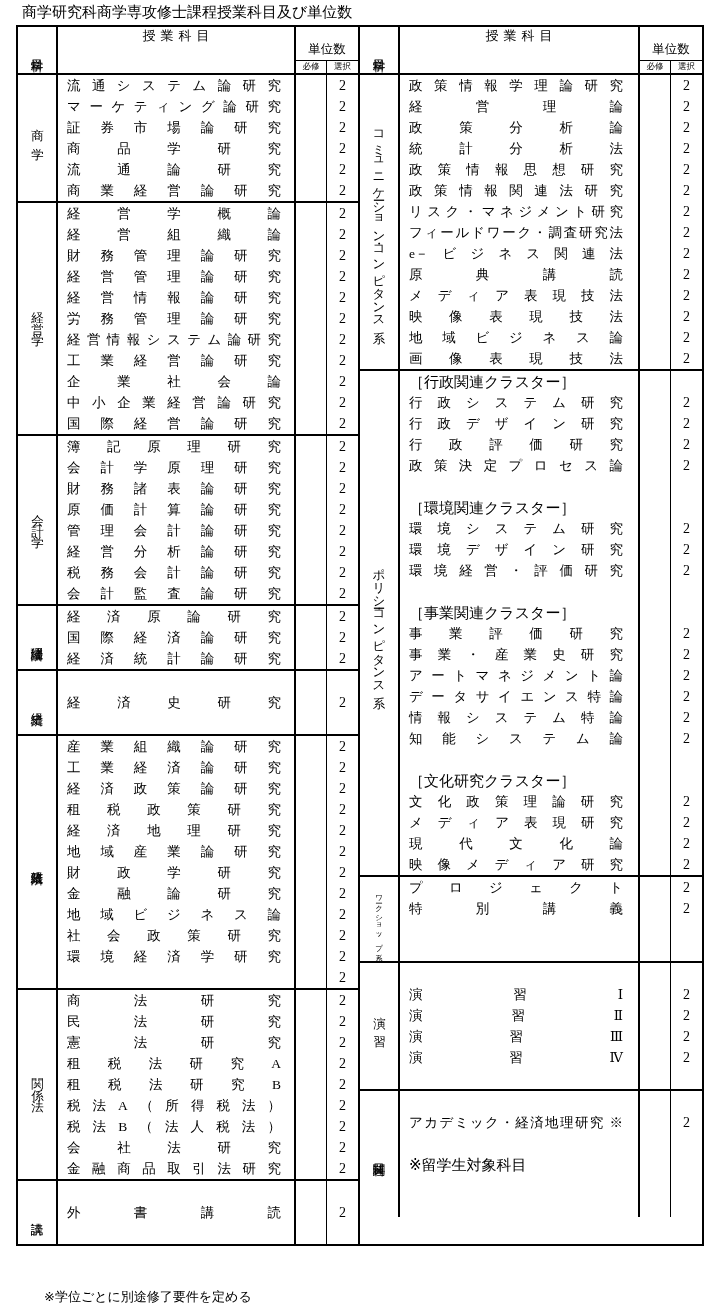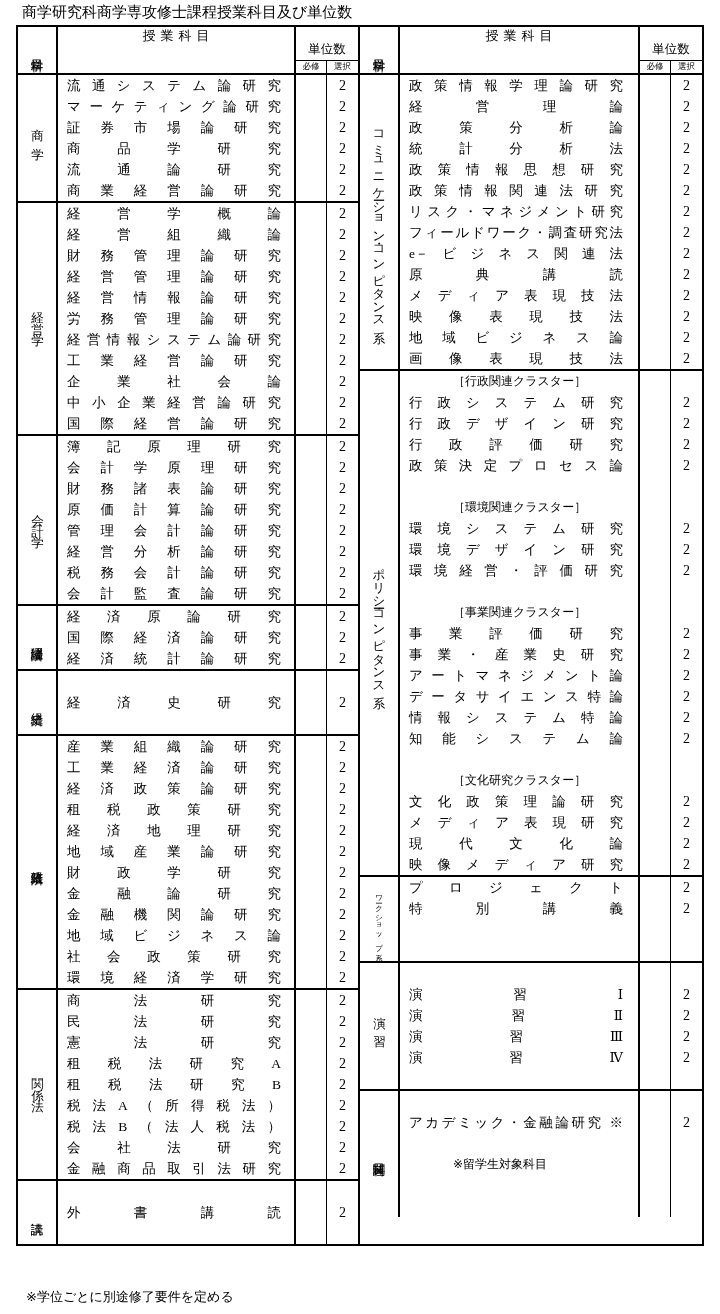--- a/index.html
+++ b/index.html
@@ -119,25 +119,25 @@
 
   
   .jt{
     display:block;
     text-align:justify;
     text-align-last:justify;
     width:214px;
     font-size:13.5px;
     height:21px;line-height:21px;
   }
-  .plain{display:block;font-size:12px;height:21px;line-height:21px;
-         font-family:"Liberation Sans","DejaVu Sans",sans-serif;margin-left:44px;}
+  .plain{display:block;font-size:15px;height:21px;line-height:21px;
+         font-family:"Liberation Sans","DejaVu Sans",sans-serif;}
 
   .footnote{
-    position:absolute;left:26px;top:1288px;
+    position:absolute;left:44px;top:1288px;
     font-size:13px;line-height:18px;
     font-family:"Liberation Sans","DejaVu Sans",sans-serif;
     white-space:nowrap;
   }
 </style>
 </head>
 <body>
 
 <div class="page">
 
@@ -405,23 +405,20 @@
               <div class="row">
                 <span class="jt">地域産業論研究</span>
               </div>
               <div class="row">
                 <span class="jt">財政学研究</span>
               </div>
               <div class="row">
                 <span class="jt">金融論研究</span>
               </div>
               <div class="row">
-                <span class="jt">金融機関論研究</span>
-              </div>
-              <div class="row">
                 <span class="jt">地域ビジネス論</span>
               </div>
               <div class="row">
                 <span class="jt">社会政策研究</span>
               </div>
               <div class="row">
                 <span class="jt">環境経済学研究</span>
               </div>
             </div>
             <div class="g-credit">
@@ -855,21 +852,21 @@
           </div>
           <div class="grp last">
             <div class="g-dept">
               <span class="vert tight">関連科目</span>
             </div>
             <div class="g-subj">
               <div class="row">
                 <span class="plain"></span>
               </div>
               <div class="row">
-                <span class="jt">アカデミック・金融論研究 ※</span>
+                <span class="jt">アカデミック・経済地理研究 ※</span>
               </div>
               <div class="row">
                 <span class="plain"></span>
               </div>
               <div class="row">
                 <span class="plain">※留学生対象科目</span>
               </div>
               <div class="row">
                 <span class="plain"></span>
               </div>

